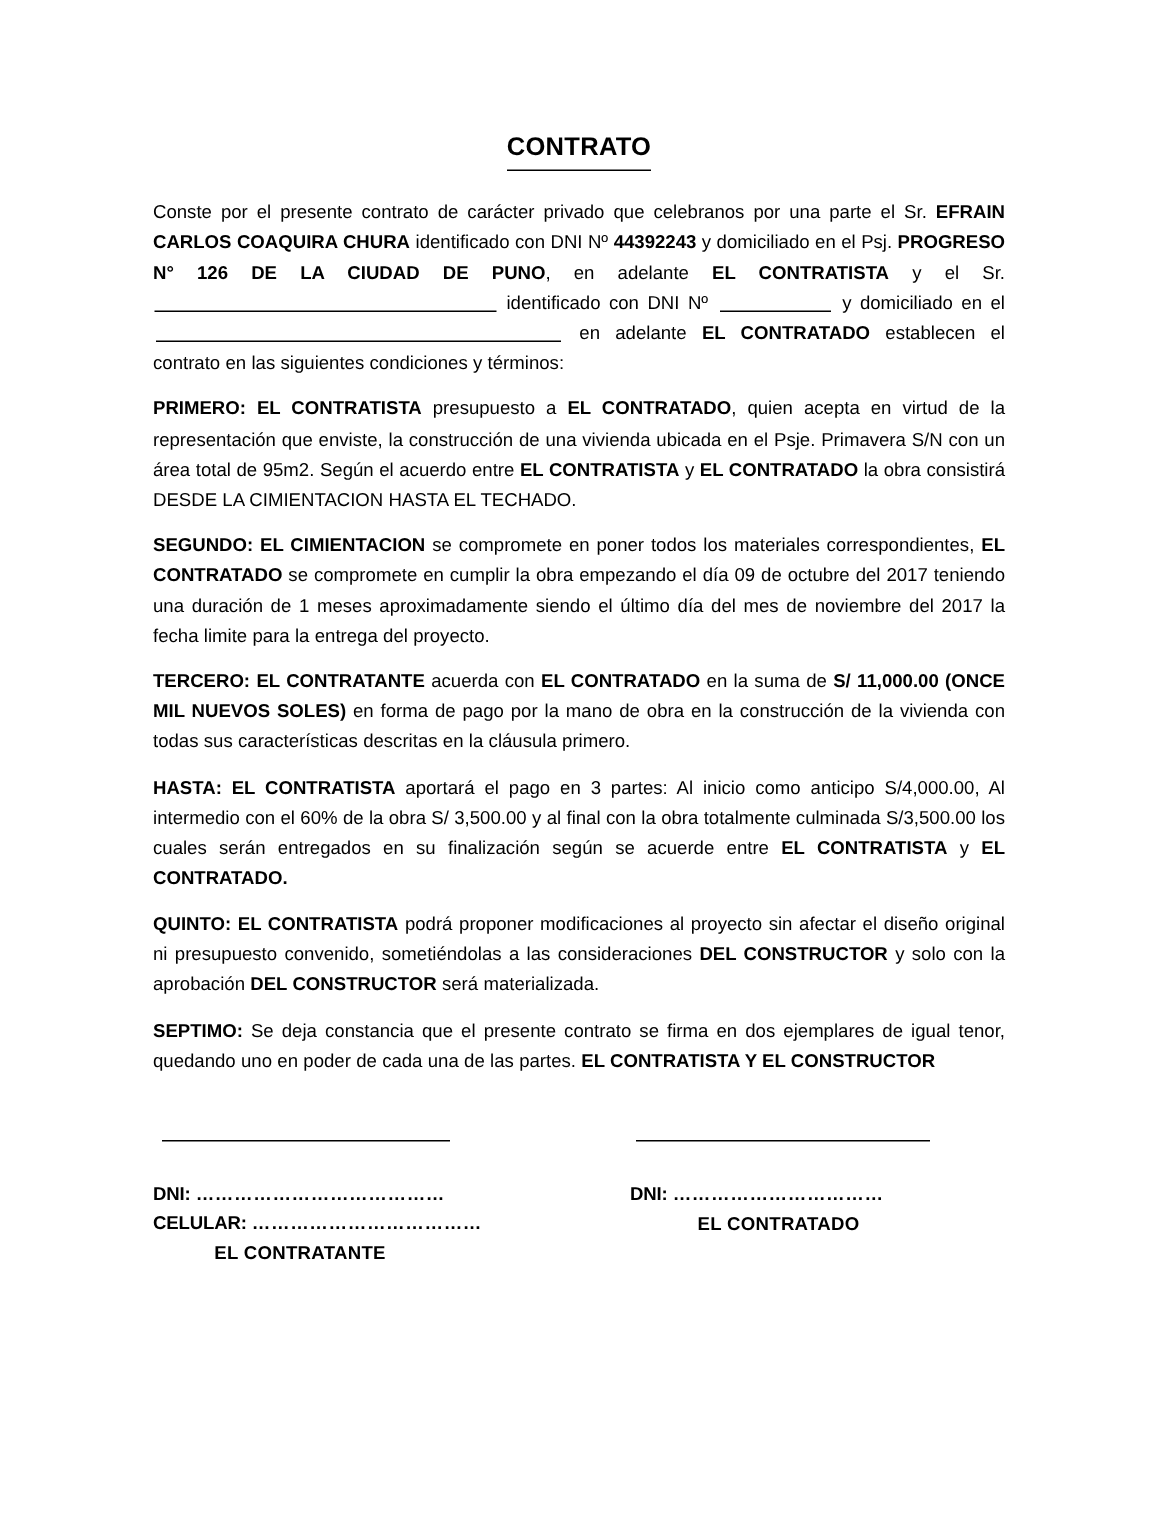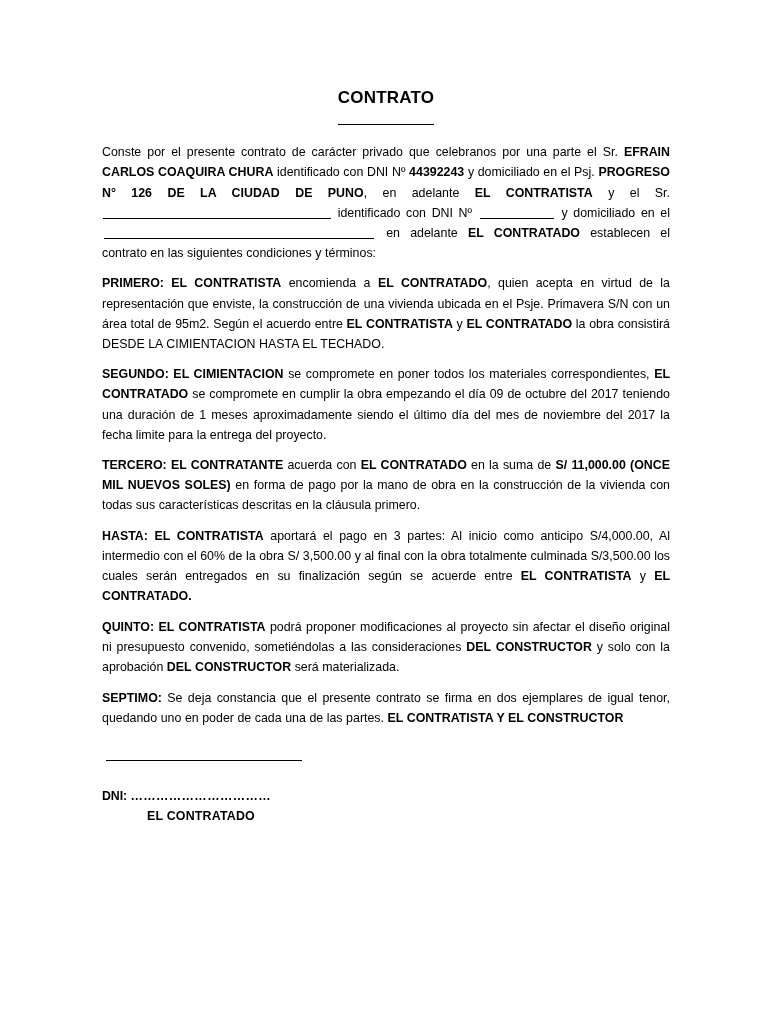--- a/index.html
+++ b/index.html
@@ -27,21 +27,21 @@
     text-align: center;
     font-size: 17px;
     font-weight: bold;
     letter-spacing: 0.2px;
     margin: 0 0 17px 0;
     line-height: 1.2;
   }
   .doc-title .title-text {
     display: inline-block;
     border-bottom: 1.6px solid #000;
-    padding-bottom: 16px;
+    padding-bottom: 5px;
   }
   .clause {
     text-align: justify;
     text-justify: inter-word;
     font-size: 12.4px;
     line-height: 1.62;
     margin: 0 0 10.5px 0;
     word-spacing: 0.1px;
   }
   .clause:last-of-type { margin-bottom: 12px; }
@@ -113,21 +113,21 @@
 
   <h1 class="doc-title">
     <span class="title-text">CONTRATO</span>
   </h1>
 
   <p class="clause">
     <span>Conste por el presente contrato de carácter privado que celebranos por una parte el Sr. </span><b>EFRAIN CARLOS COAQUIRA CHURA</b><span> identificado con DNI Nº </span><b>44392243</b><span> y domiciliado en el Psj. </span><b>PROGRESO N° 126 DE LA CIUDAD DE PUNO</b><span>, en adelante </span><b>EL CONTRATISTA</b><span> y el Sr.</span><span class="blank-long"></span><span> identificado con DNI Nº </span><span class="blank-short"></span><span> y domiciliado en el </span><span class="blank-mid"></span><span> en adelante </span><b>EL CONTRATADO</b><span> establecen el contrato en las siguientes condiciones y términos:</span>
   </p>
 
   <p class="clause">
-    <b>PRIMERO: EL CONTRATISTA</b><span> encomienda a </span><b>EL CONTRATADO</b><span>, quien acepta en virtud de la representación que enviste, la construcción de una vivienda ubicada en el Psje. Primavera S/N con un área total de 95m2. Según el acuerdo entre </span><b>EL CONTRATISTA</b><span> y </span><b>EL CONTRATADO</b><span> la obra consistirá DESDE LA CIMIENTACION HASTA EL TECHADO.</span>
+    <b>PRIMERO: EL CONTRATISTA</b><span> presupuesto a </span><b>EL CONTRATADO</b><span>, quien acepta en virtud de la representación que enviste, la construcción de una vivienda ubicada en el Psje. Primavera S/N con un área total de 95m2. Según el acuerdo entre </span><b>EL CONTRATISTA</b><span> y </span><b>EL CONTRATADO</b><span> la obra consistirá DESDE LA CIMIENTACION HASTA EL TECHADO.</span>
   </p>
 
   <p class="clause">
     <b>SEGUNDO: EL CIMIENTACION</b><span> se compromete en poner todos los materiales correspondientes, </span><b>EL CONTRATADO</b><span> se compromete en cumplir la obra empezando el día 09 de octubre del 2017 teniendo una duración de 1 meses aproximadamente siendo el último día del mes de noviembre del 2017 la fecha limite para la entrega del proyecto.</span>
   </p>
 
   <p class="clause">
     <b>TERCERO: EL CONTRATANTE</b><span> acuerda con </span><b>EL CONTRATADO</b><span> en la suma de </span><b>S/ 11,000.00 (ONCE MIL NUEVOS SOLES)</b><span> en forma de pago por la mano de obra en la construcción de la vivienda con todas sus características descritas en la cláusula primero.</span>
   </p>
 
@@ -139,20 +139,32 @@
     <b>QUINTO: EL CONTRATISTA</b><span> podrá proponer modificaciones al proyecto sin afectar el diseño original ni presupuesto convenido, sometiéndolas a las consideraciones </span><b>DEL CONSTRUCTOR</b><span> y solo con la aprobación </span><b>DEL CONSTRUCTOR</b><span> será materializada.</span>
   </p>
 
 
   <p class="clause">
     <b>SEPTIMO:</b><span> Se deja constancia que el presente contrato se firma en dos ejemplares de igual tenor, quedando uno en poder de cada una de las partes. </span><b>EL CONTRATISTA Y EL CONSTRUCTOR</b>
   </p>
 
   <div class="signatures">
 
+    <div class="sig-block left">
+      <div class="sig-line"></div>
+      <div class="sig-field">
+        <span>DNI:</span>
+        <span class="sig-dots">…………………………………</span>
+      </div>
+      <div class="sig-field">
+        <span>CELULAR:</span>
+        <span class="sig-dots">………………………………</span>
+      </div>
+      <div class="sig-role">EL CONTRATANTE</div>
+    </div>
 
     <div class="sig-block right">
       <div class="sig-line"></div>
       <div class="sig-field">
         <span>DNI:</span>
         <span class="sig-dots">……………………………</span>
       </div>
       <div class="sig-role">EL CONTRATADO</div>
     </div>
 

